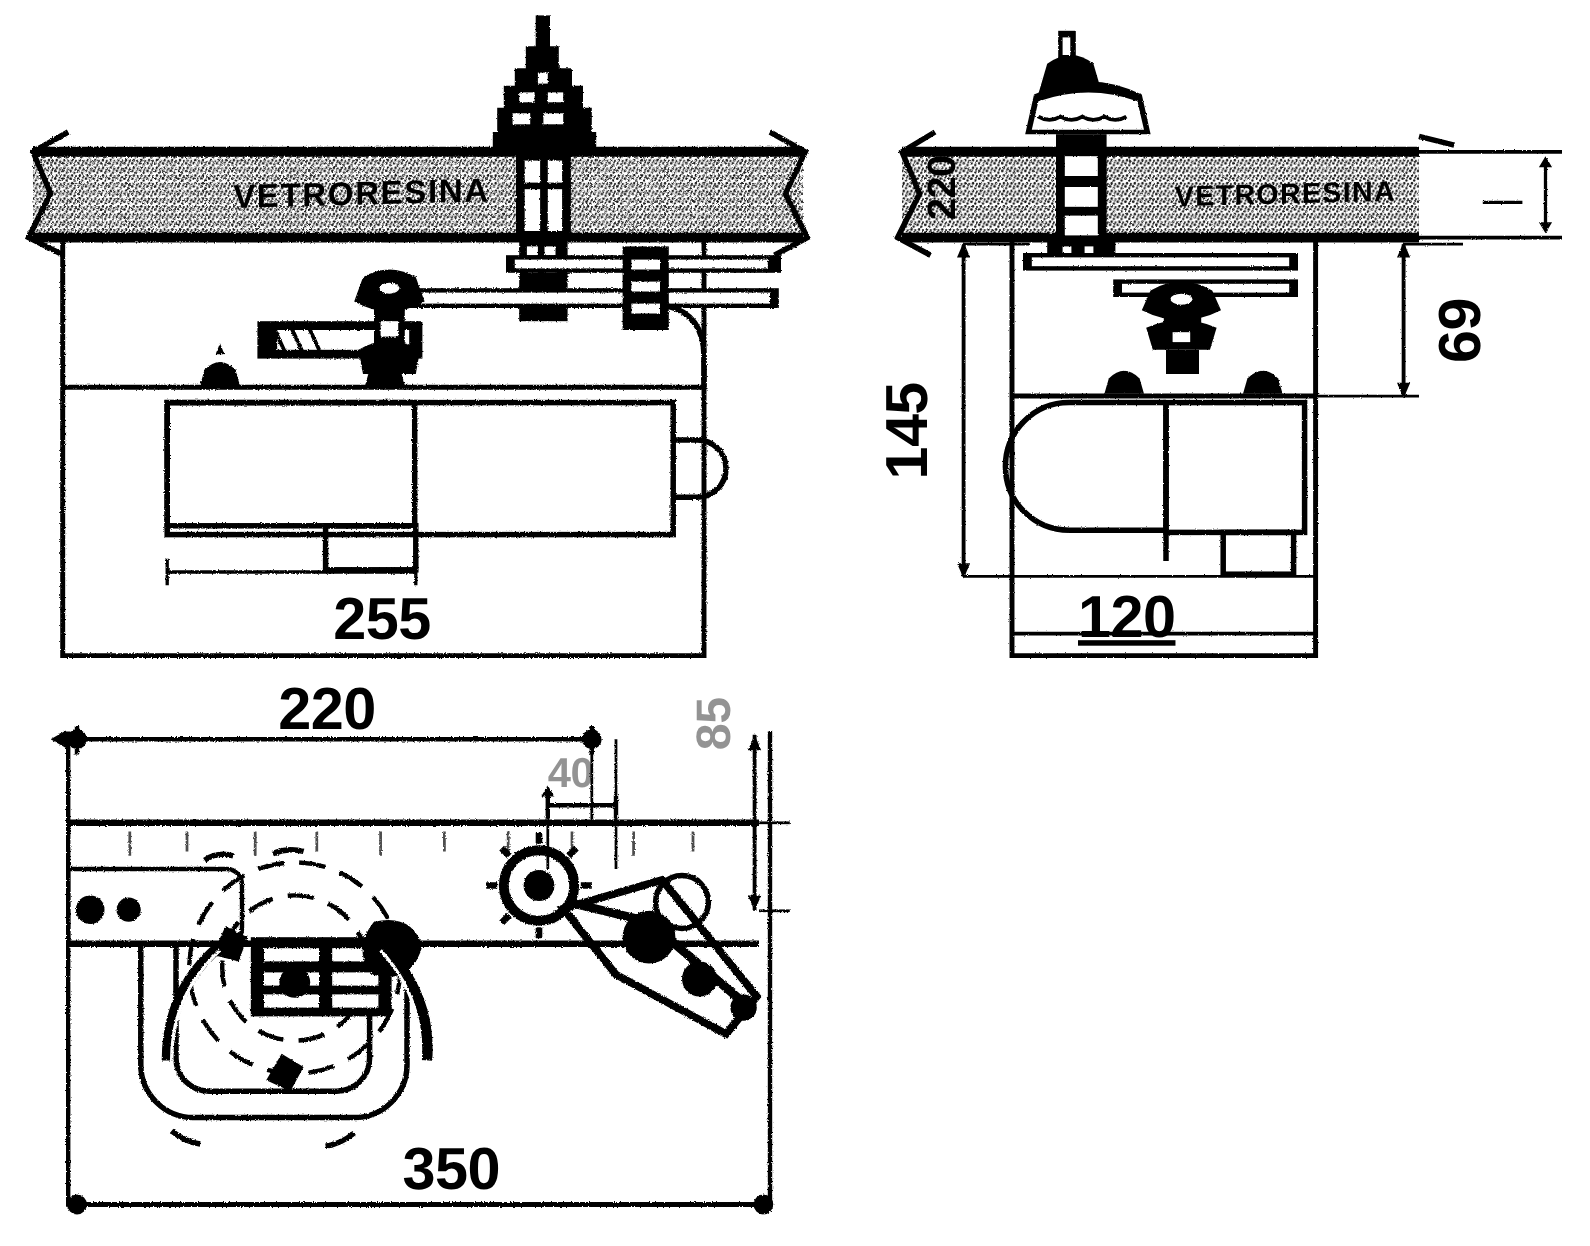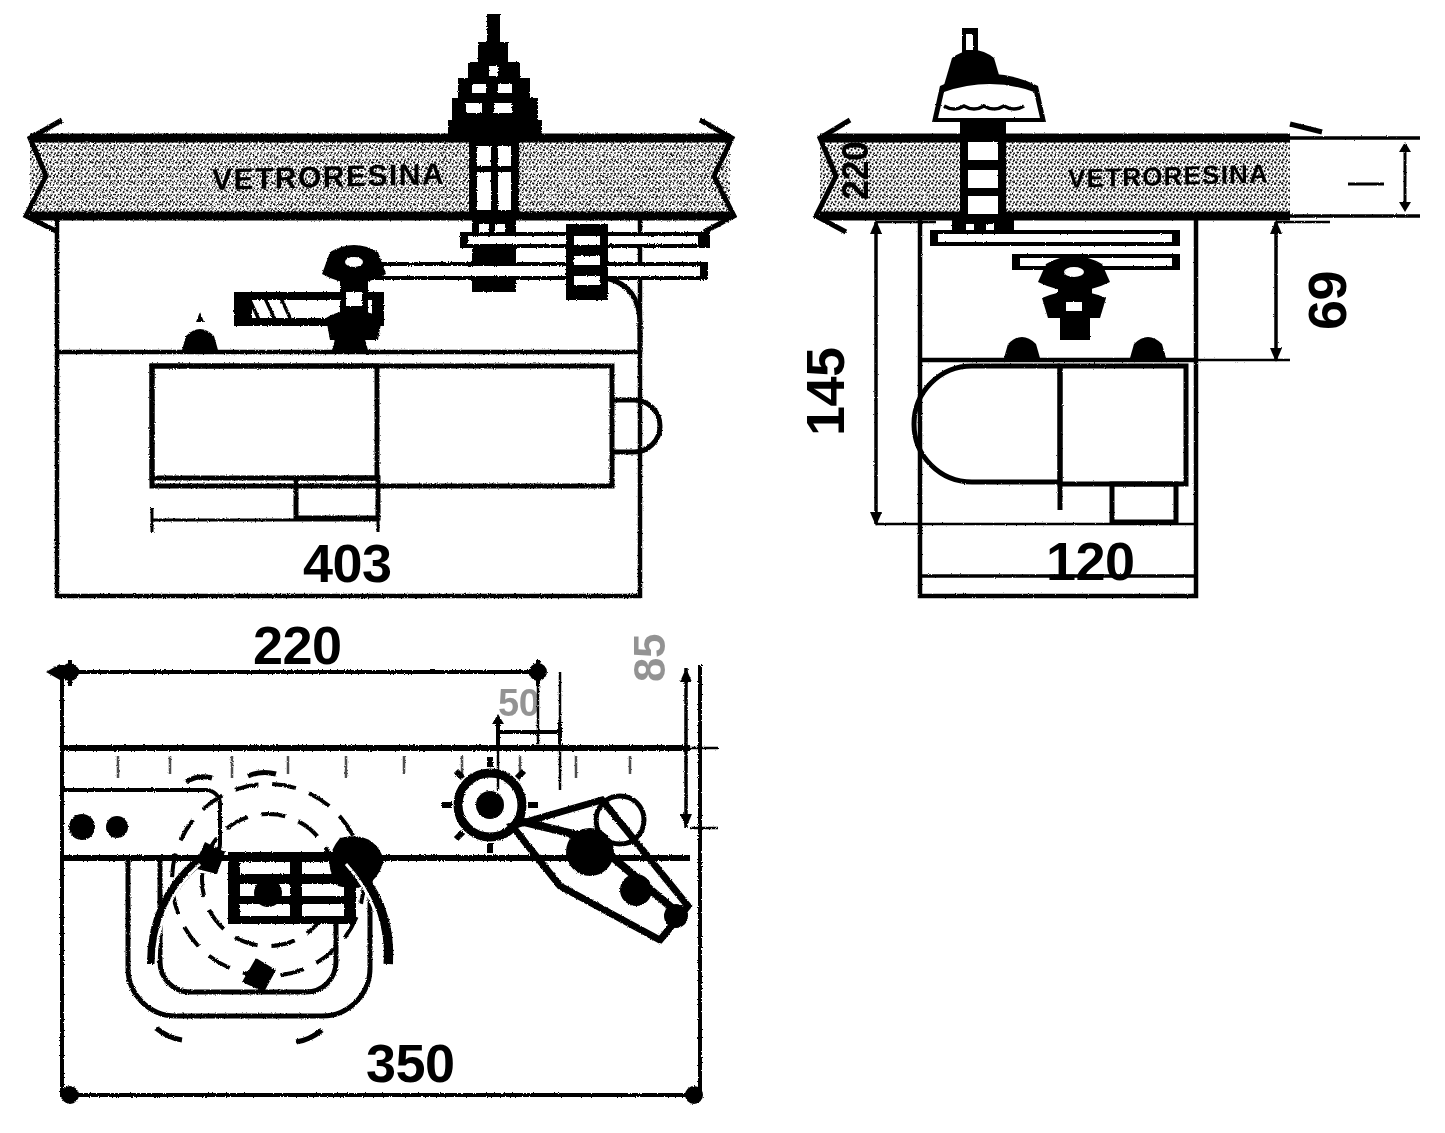--- a/index.html
+++ b/index.html
@@ -379,29 +379,29 @@
       </g>
     </g>
   </svg>
 
   <div class="panel-text" style="left:212px; top:162px; font-size:30px; letter-spacing:1.5px; transform:skewY(-1.5deg);">VETRORESINA</div>
 
   <div class="panel-text" style="left:1068px; top:163px; font-size:26px; letter-spacing:1.2px; transform:skewY(-1.5deg);">VETRORESINA</div>
 
   <div class="dim-label rot90" style="left:838px; top:200px; font-size:36px;">220</div>
 
-  <div class="dim-label dim-big" style="left:303px; top:536px;">403</div>
+  <div class="dim-label dim-big" style="left:303px; top:536px;">255</div>
 
   <div class="dim-label rot90 dim-big" style="left:798px; top:436px;">145</div>
 
   <div class="dim-label rot90 dim-big" style="left:1300px; top:330px;">69</div>
 
-  <div class="dim-label dim-big" style="left:1046px; top:534px;">120</div>
+  <div class="dim-label dim-big" style="left:980px; top:534px;text-decoration:underline;">120</div>
 
   <div class="dim-label dim-big" style="left:253px; top:618px;">220</div>
 
-  <div class="dim-label dim-small faint" style="left:498px; top:684px;">50</div>
+  <div class="dim-label dim-small faint" style="left:498px; top:684px;">40</div>
 
   <div class="dim-label rot90 dim-mid faint" style="left:628px; top:682px;">85</div>
 
   <div class="dim-label dim-big" style="left:366px; top:1036px;">350</div>
 
 </div>
 
 </body></html>

